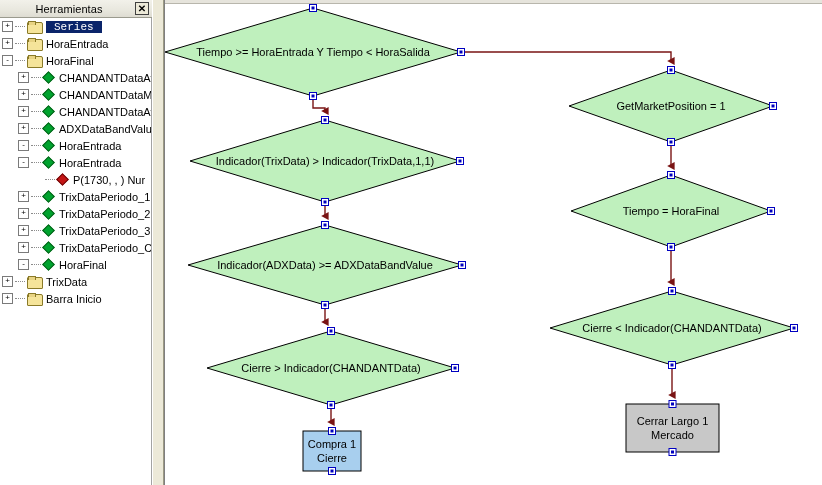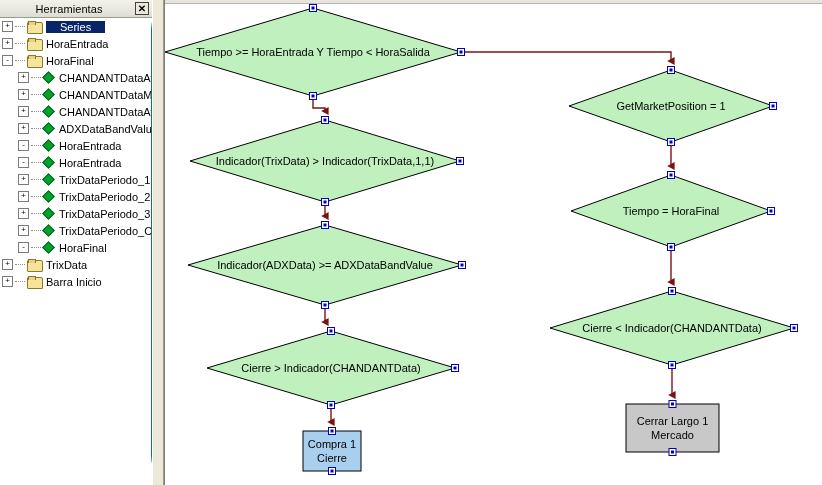--- a/index.html
+++ b/index.html
@@ -7,23 +7,22 @@
     width:822px;height:485px;overflow:hidden;
     background:#ffffff;
     font-family:"Liberation Sans", sans-serif;
     font-size:11px;
     color:#000;
     position:relative;
   }
   
   #tool-panel{
     position:absolute;left:0;top:0;width:152px;height:485px;
-    background:#0f766e;
+    background:#a3a3a3;
     box-sizing:border-box;
-    border-radius:29px;
   }
   #panel-titlebar{
     position:absolute;left:0;top:0;width:152px;height:17px;
     background:linear-gradient(to bottom,#f2f1ea 0%,#e9e8df 55%,#dedcd2 100%);
     border-bottom:1px solid #9a9a8e;
     display:flex;align-items:center;justify-content:center;
   }
   #panel-title{
     font-size:11px;font-weight:normal;color:#000;letter-spacing:.1px;
     padding-right:14px;
@@ -80,21 +79,21 @@
   
   .rdiamond{
     width:11px;height:11px;margin-right:5px;flex:0 0 auto;position:relative;
   }
   .rdiamond:before{
     content:"";position:absolute;left:1px;top:1px;width:7px;height:7px;
     background:#c31515;transform:rotate(45deg);
     border:1px solid #6a0606;
   }
   .tlabel{font-size:11px;color:#000;}
-  .tlabel.sel{background:#0a246a;color:#ffffff;padding:0 14px;}
+  .tlabel.sel{background:#0a246a;color:#ffffff;padding:0 8px;font-family:Liberation Mono, monospace;}
   
   #splitter{
     position:absolute;left:152px;top:0;width:12px;height:485px;
     background:#ece9d8;border-left:1px solid #ffffff;border-right:1px solid #9c9a84;
     box-sizing:border-box;
   }
   #canvas-border{
     position:absolute;left:164px;top:0;width:658px;height:485px;
     background:#ffffff;border-left:1px solid #7f7f7f;box-sizing:border-box;
     overflow:hidden;
@@ -172,20 +171,27 @@
         <span class="dots"></span>
         <span class="gdiamond"></span>
         <span class="tlabel">HoraEntrada</span>
       </div>
       <div class="trow">
         <span class="indent" style="width: 16px;"></span>
         <span class="expander">-</span>
         <span class="dots"></span>
         <span class="gdiamond"></span>
         <span class="tlabel">HoraEntrada</span>
+      </div>
+      <div class="trow">
+        <span class="indent" style="width: 32px;"></span>
+        <span class="expander none"></span>
+        <span class="dots"></span>
+        <span class="rdiamond"></span>
+        <span class="tlabel">P(1730, , ) Nur</span>
       </div>
       <div class="trow">
         <span class="indent" style="width: 16px;"></span>
         <span class="expander">+</span>
         <span class="dots"></span>
         <span class="gdiamond"></span>
         <span class="tlabel">TrixDataPeriodo_1</span>
       </div>
       <div class="trow">
         <span class="indent" style="width: 16px;"></span>

